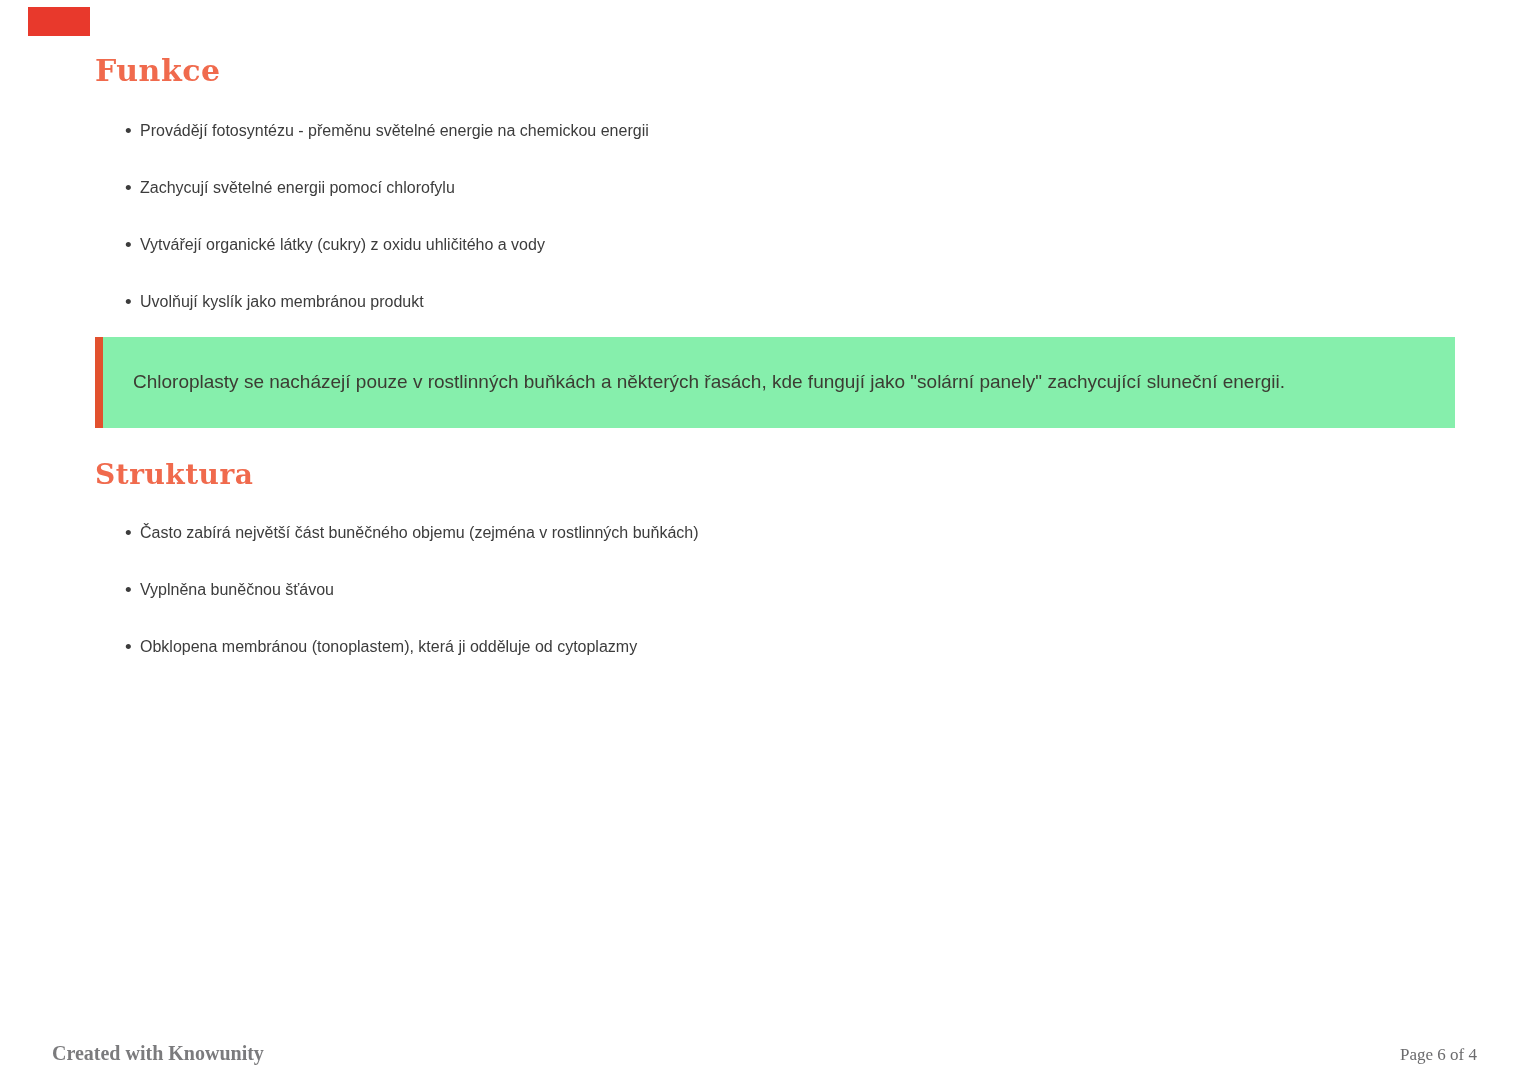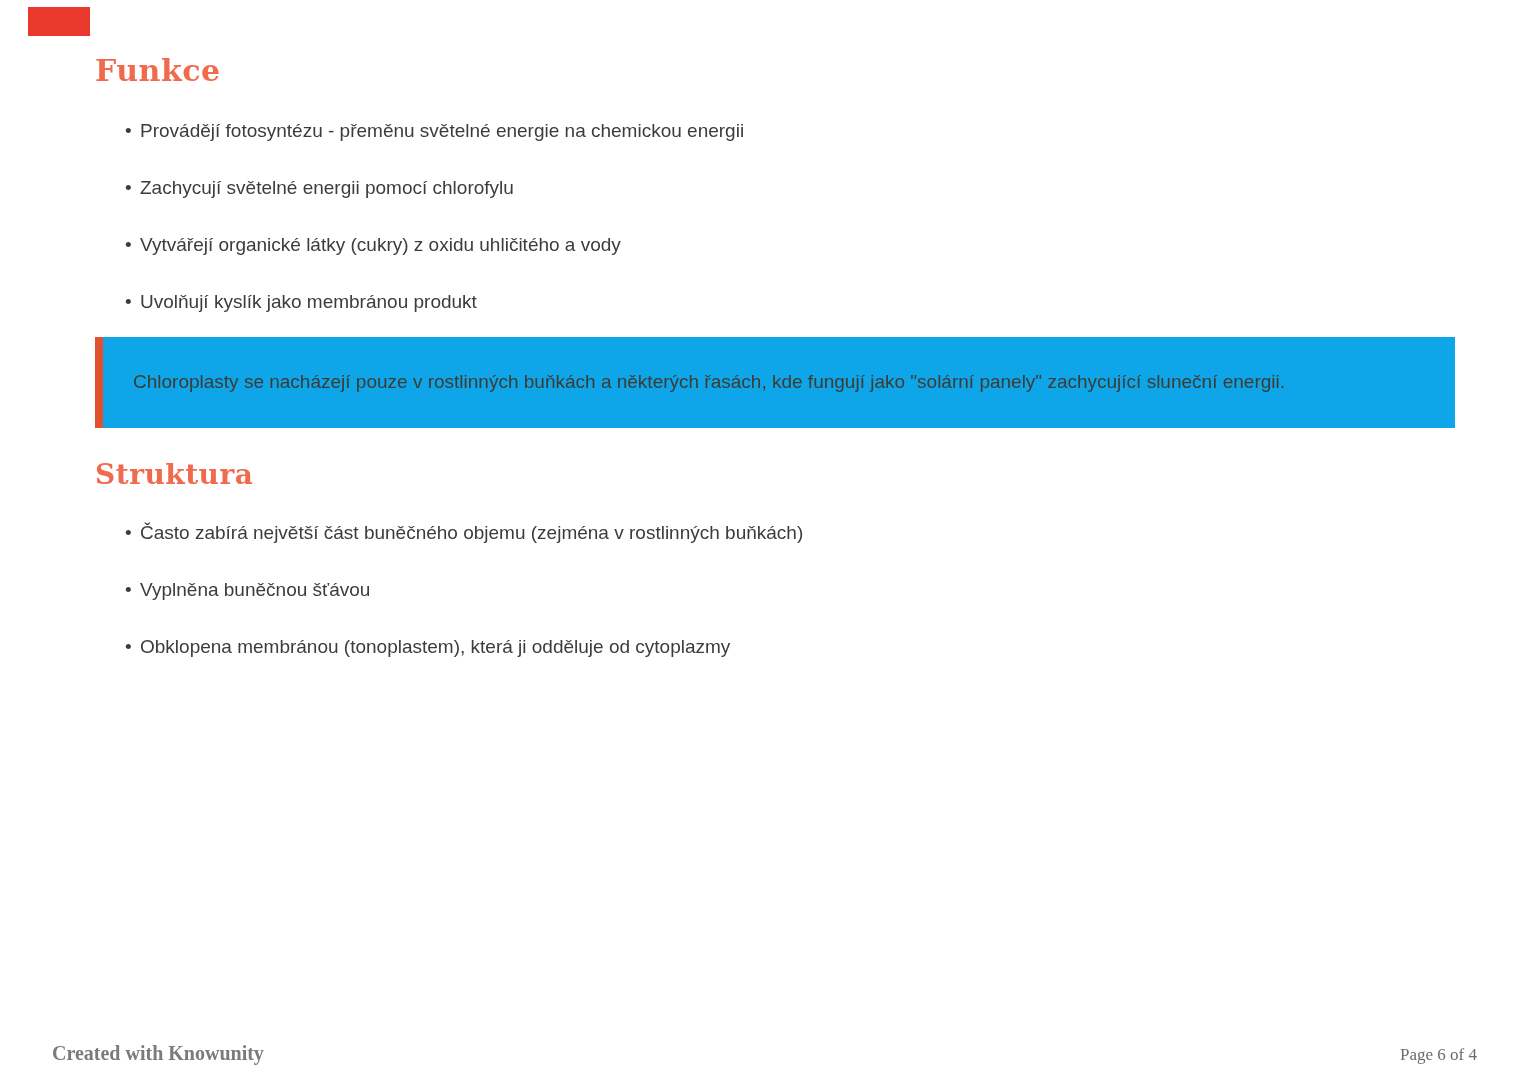--- a/index.html
+++ b/index.html
@@ -38,35 +38,35 @@
     letter-spacing:0.5px;
     color:#f06a4d;
     padding-bottom:5px;
     border-bottom:2px dashed #e7e7e7;
   }
 
   ul.bullets { list-style:none; margin-top:29px; }
   ul.bullets li {
     position:relative;
     padding-left:45px;
-    font-size:19px;
+    font-size:16px;
     line-height:23px;
     margin-bottom:34px;
     color:#3c3c3c;
   }
   ul.bullets li:last-child { margin-bottom:0; }
   ul.bullets li::before {
     content:"\2022";
     position:absolute; left:30px; top:0;
     font-size:19px; color:#3c3c3c;
   }
 
   .callout {
     margin-top:24px;
-    background:#0ea5e9;
+    background:#86efac;
     border-left:8px solid #e2512e;
     padding:26px 30px 27px 30px;
   }
   .callout p {
     font-size:19px;
     line-height:38px;
     color:#3c3c33;
   }
 
   .footer-left {

